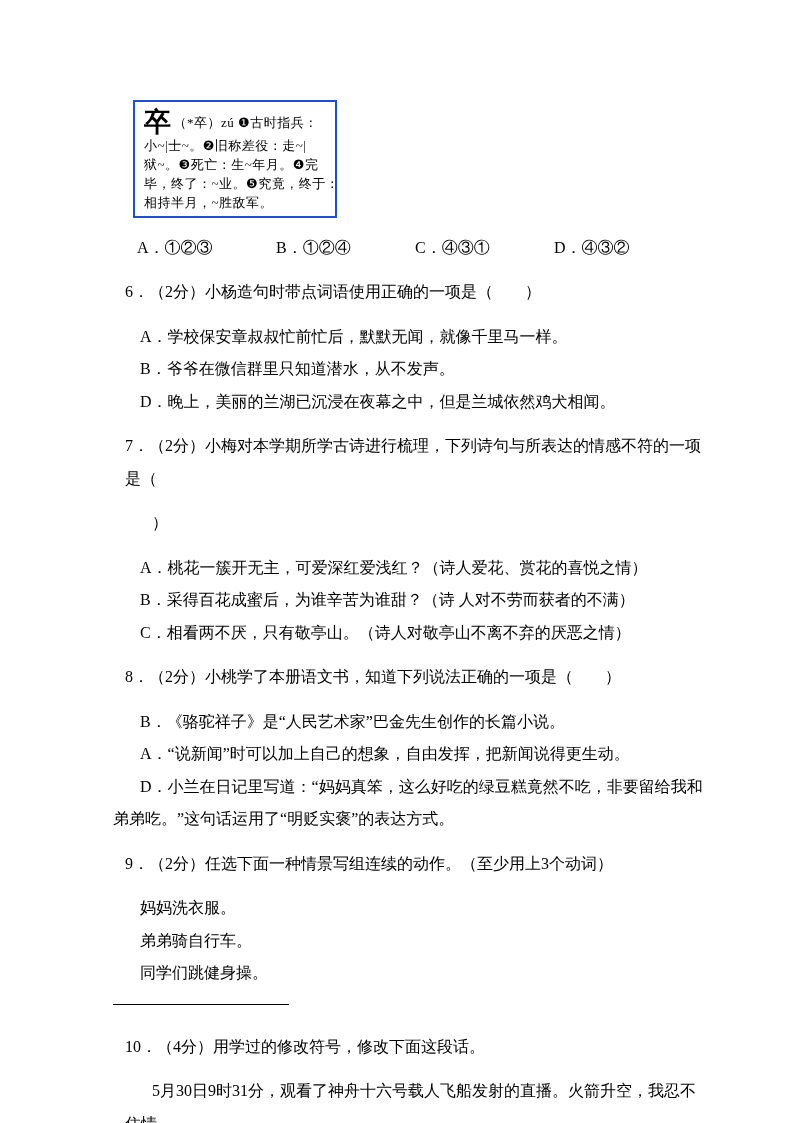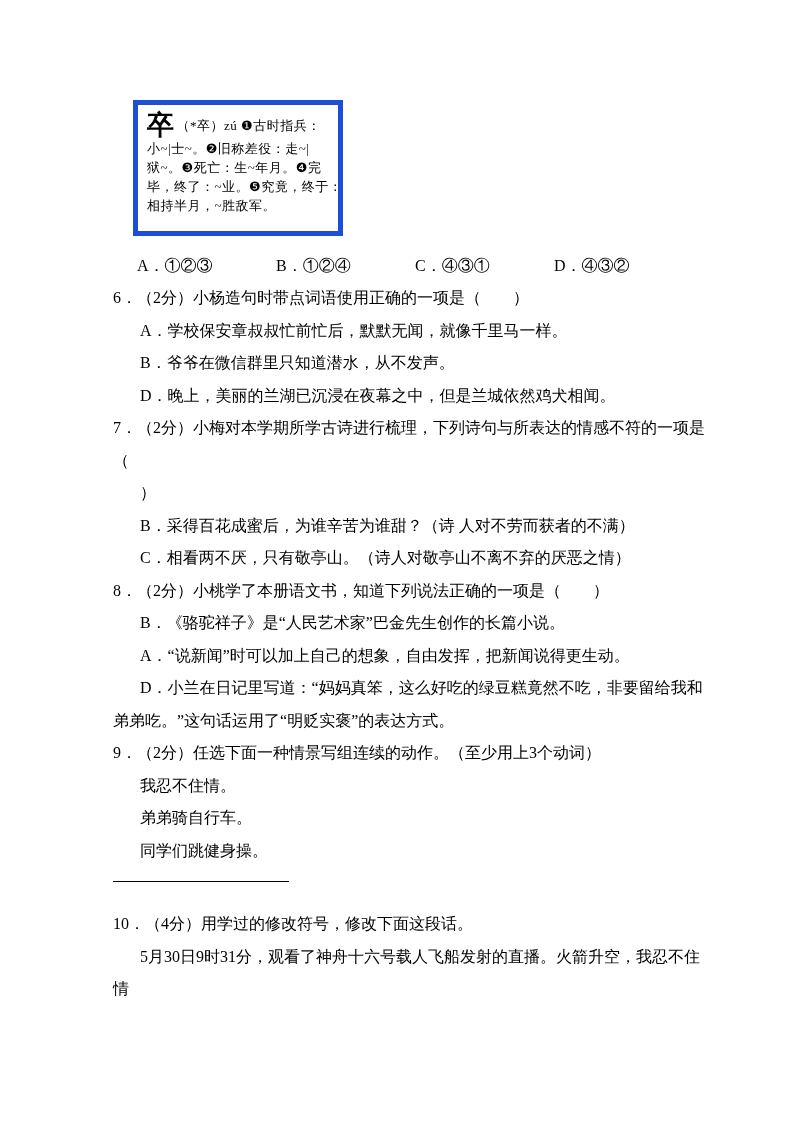--- a/index.html
+++ b/index.html
@@ -13,22 +13,22 @@
     font-family: "Liberation Serif", "DejaVu Serif", serif;
     font-size: 16px;
     box-sizing: border-box;
     padding: 100px 80px 30px 113px;
     overflow: hidden;
   }
   
   .dict-box {
     width: 182px;
     margin-left: 20px;
-    border: 5px solid #1d4ed8;
-    padding: 7px 9px 16px 9px;
+    border: 2px solid #1d4ed8;
+    padding: 7px 9px 4px 9px;
     font-size: 13px;
     line-height: 19px;
     letter-spacing: 0.5px;
   }
   .dict-line { white-space: nowrap; }
   .dict-line.first { line-height: 27px; white-space: nowrap; }
   .dict-headword {
     font-size: 27px;
     line-height: 1;
     vertical-align: -4px;
@@ -40,21 +40,21 @@
     margin-top: 14px;
     margin-left: 24px;
     line-height: 32px;
     white-space: nowrap;
   }
   .answer-row .choice {
     display: inline-block;
     width: 135px;
   }
   
-  .stem { line-height: 32.5px; margin: 0; }
+  .stem { line-height: 32.5px; margin: 12px; }
   .indent { text-indent: 27px; }   
   .opt { line-height: 32.5px; margin: 0; text-indent: 27px; }
   .item { line-height: 32.5px; margin: 0; padding-left: 27px; }
   .blank-line {
     width: 176px;
     border-bottom: 1px solid #000;
     height: 10px;
     margin: 4px 0 26px 0;
   }
 </style>
@@ -80,30 +80,31 @@
     <span class="choice">D．④③②</span>
   </div>
 
   <p class="stem">6．（2分）小杨造句时带点词语使用正确的一项是（　　）</p>
   <p class="opt">A．学校保安章叔叔忙前忙后，默默无闻，就像千里马一样。</p>
   <p class="opt">B．爷爷在微信群里只知道潜水，从不发声。</p>
   <p class="opt">D．晚上，美丽的兰湖已沉浸在夜幕之中，但是兰城依然鸡犬相闻。</p>
 
   <p class="stem">7．（2分）小梅对本学期所学古诗进行梳理，下列诗句与所表达的情感不符的一项是（</p>
   <p class="stem indent">）</p>
+  <p class="opt">A．桃花一簇开无主，可爱深红爱浅红？（诗人爱花、赏花的喜悦之情）</p>
   <p class="opt">B．采得百花成蜜后，为谁辛苦为谁甜？（诗 人对不劳而获者的不满）</p>
   <p class="opt">C．相看两不厌，只有敬亭山。（诗人对敬亭山不离不弃的厌恶之情）</p>
 
   <p class="stem">8．（2分）小桃学了本册语文书，知道下列说法正确的一项是（　　）</p>
   <p class="opt">B．《骆驼祥子》是“人民艺术家”巴金先生创作的长篇小说。</p>
   <p class="opt">A．“说新闻”时可以加上自己的想象，自由发挥，把新闻说得更生动。</p>
   <p class="opt">D．小兰在日记里写道：“妈妈真笨，这么好吃的绿豆糕竟然不吃，非要留给我和弟弟吃。”这句话运用了“明贬实褒”的表达方式。</p>
 
   <p class="stem">9．（2分）任选下面一种情景写组连续的动作。（至少用上3个动词）</p>
-  <p class="item">我忍不住情。</p>
+  <p class="item">妈妈洗衣服。</p>
   <p class="item">弟弟骑自行车。</p>
   <p class="item">同学们跳健身操。</p>
 
   <div class="blank-line"></div>
 
   <p class="stem">10．（4分）用学过的修改符号，修改下面这段话。</p>
   <p class="stem indent">5月30日9时31分，观看了神舟十六号载人飞船发射的直播。火箭升空，我忍不住情</p>
 
 </div>
 

